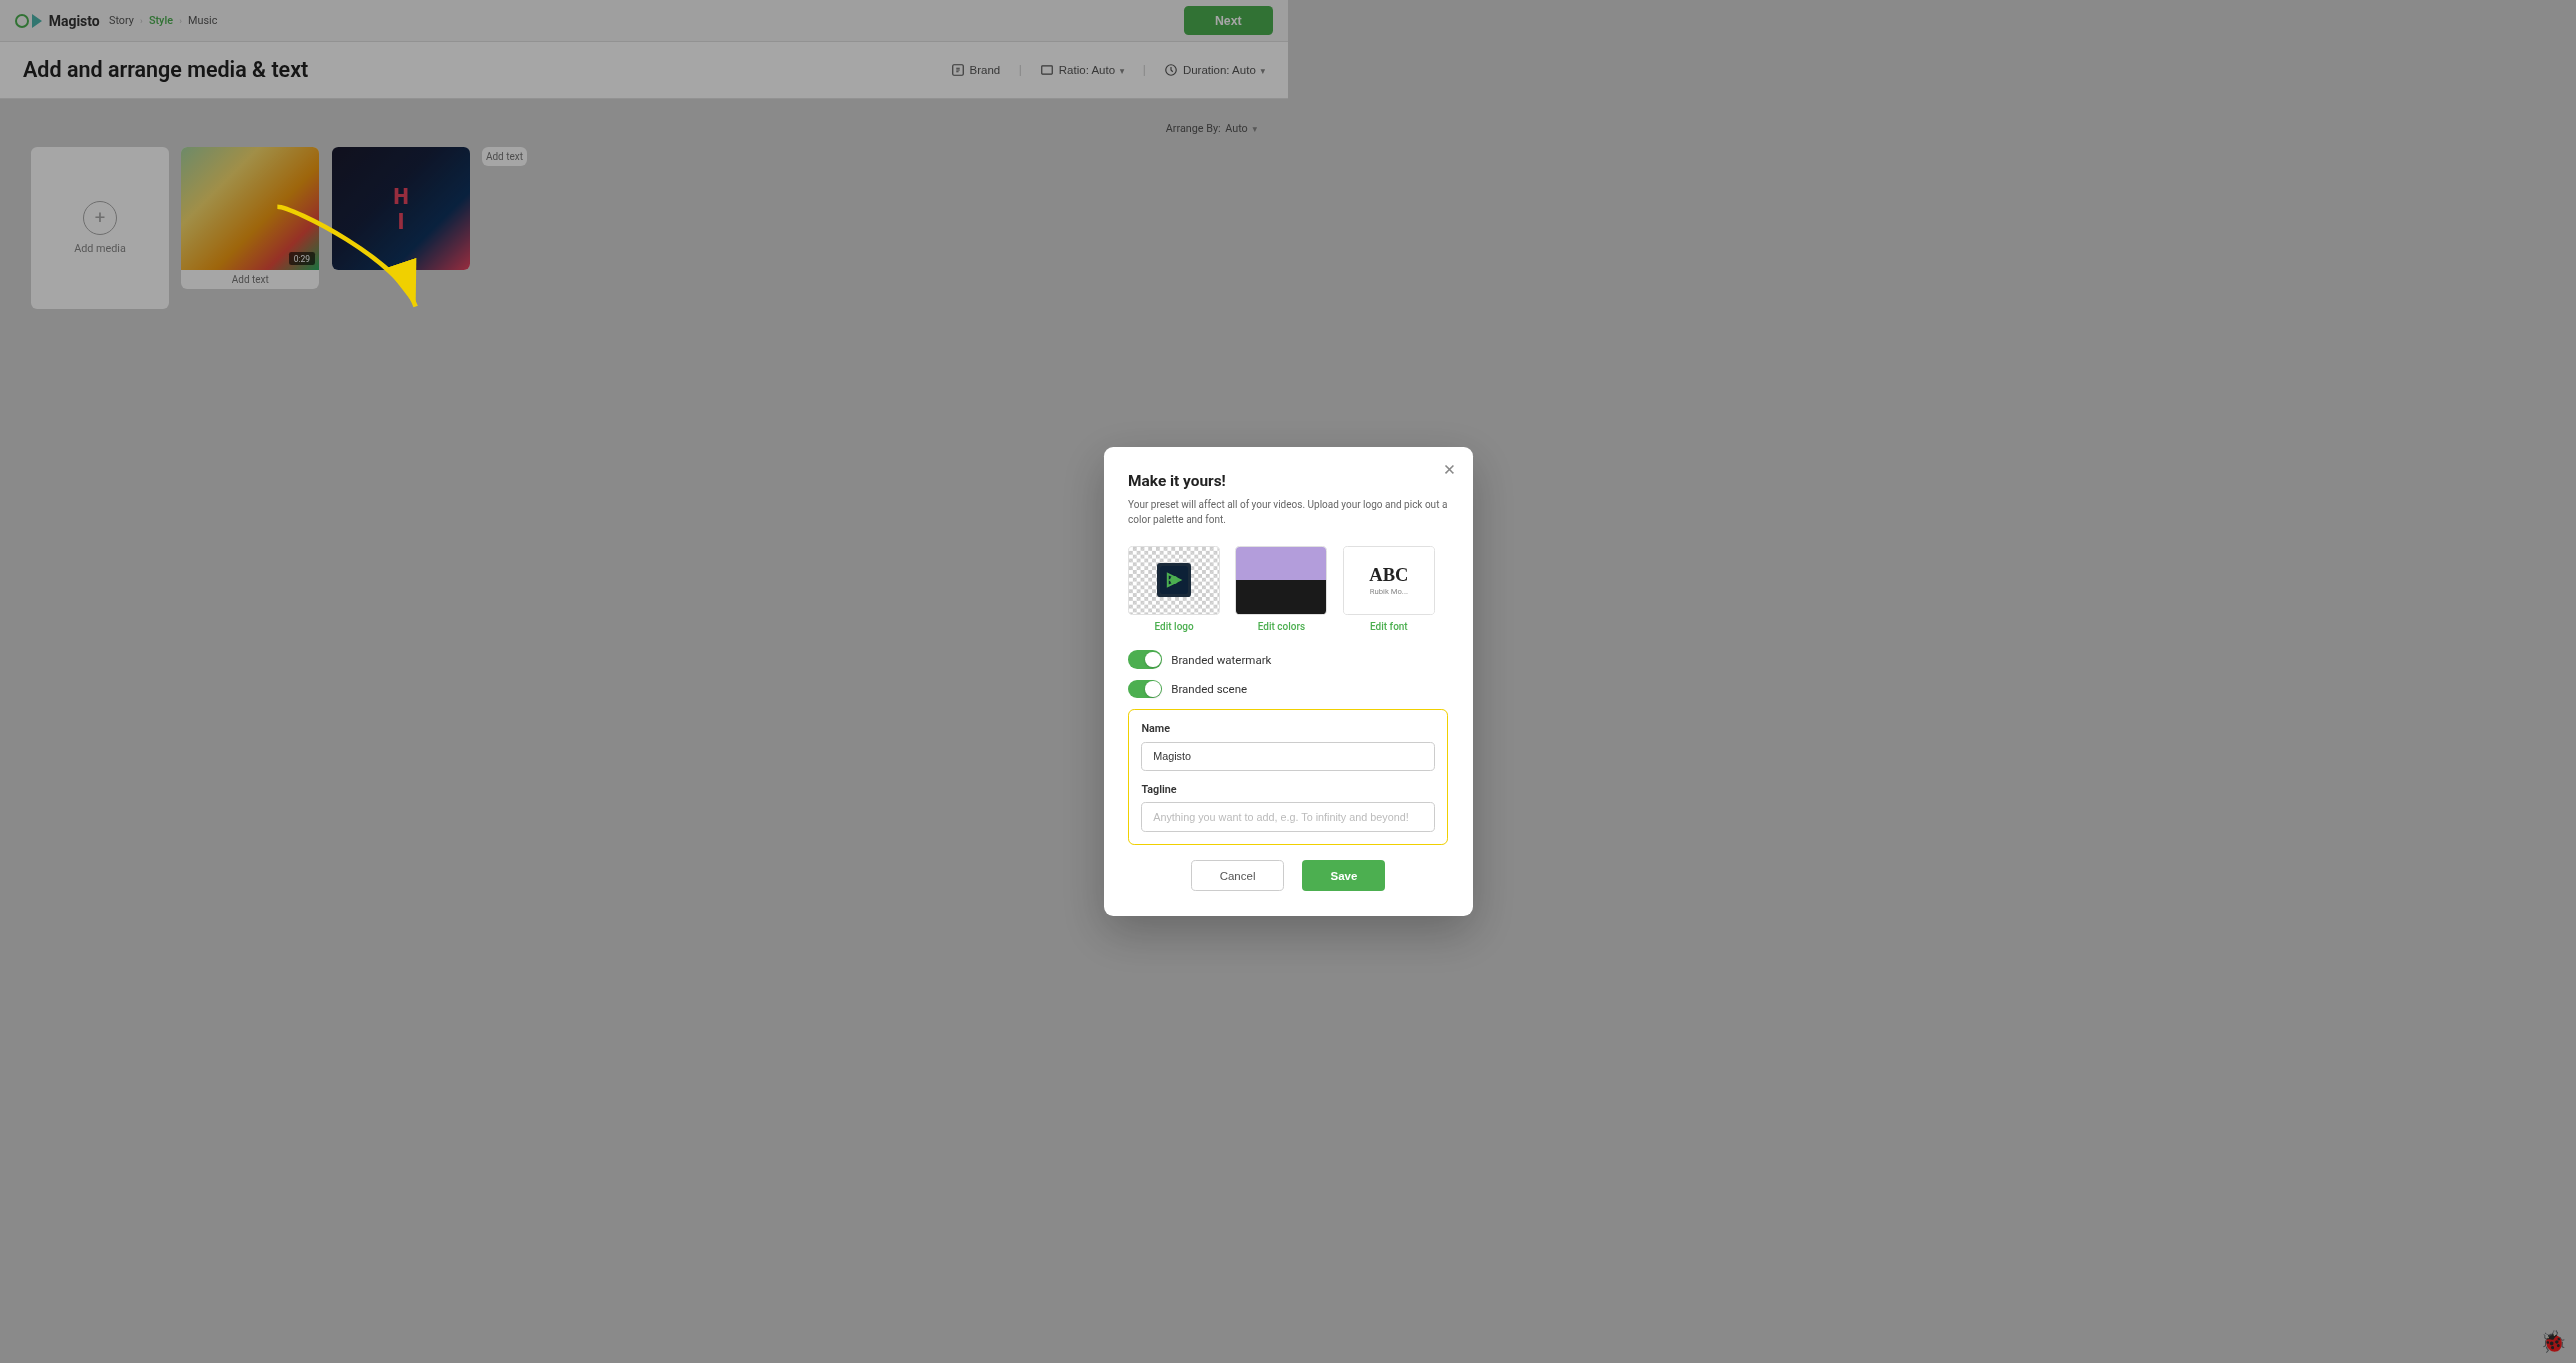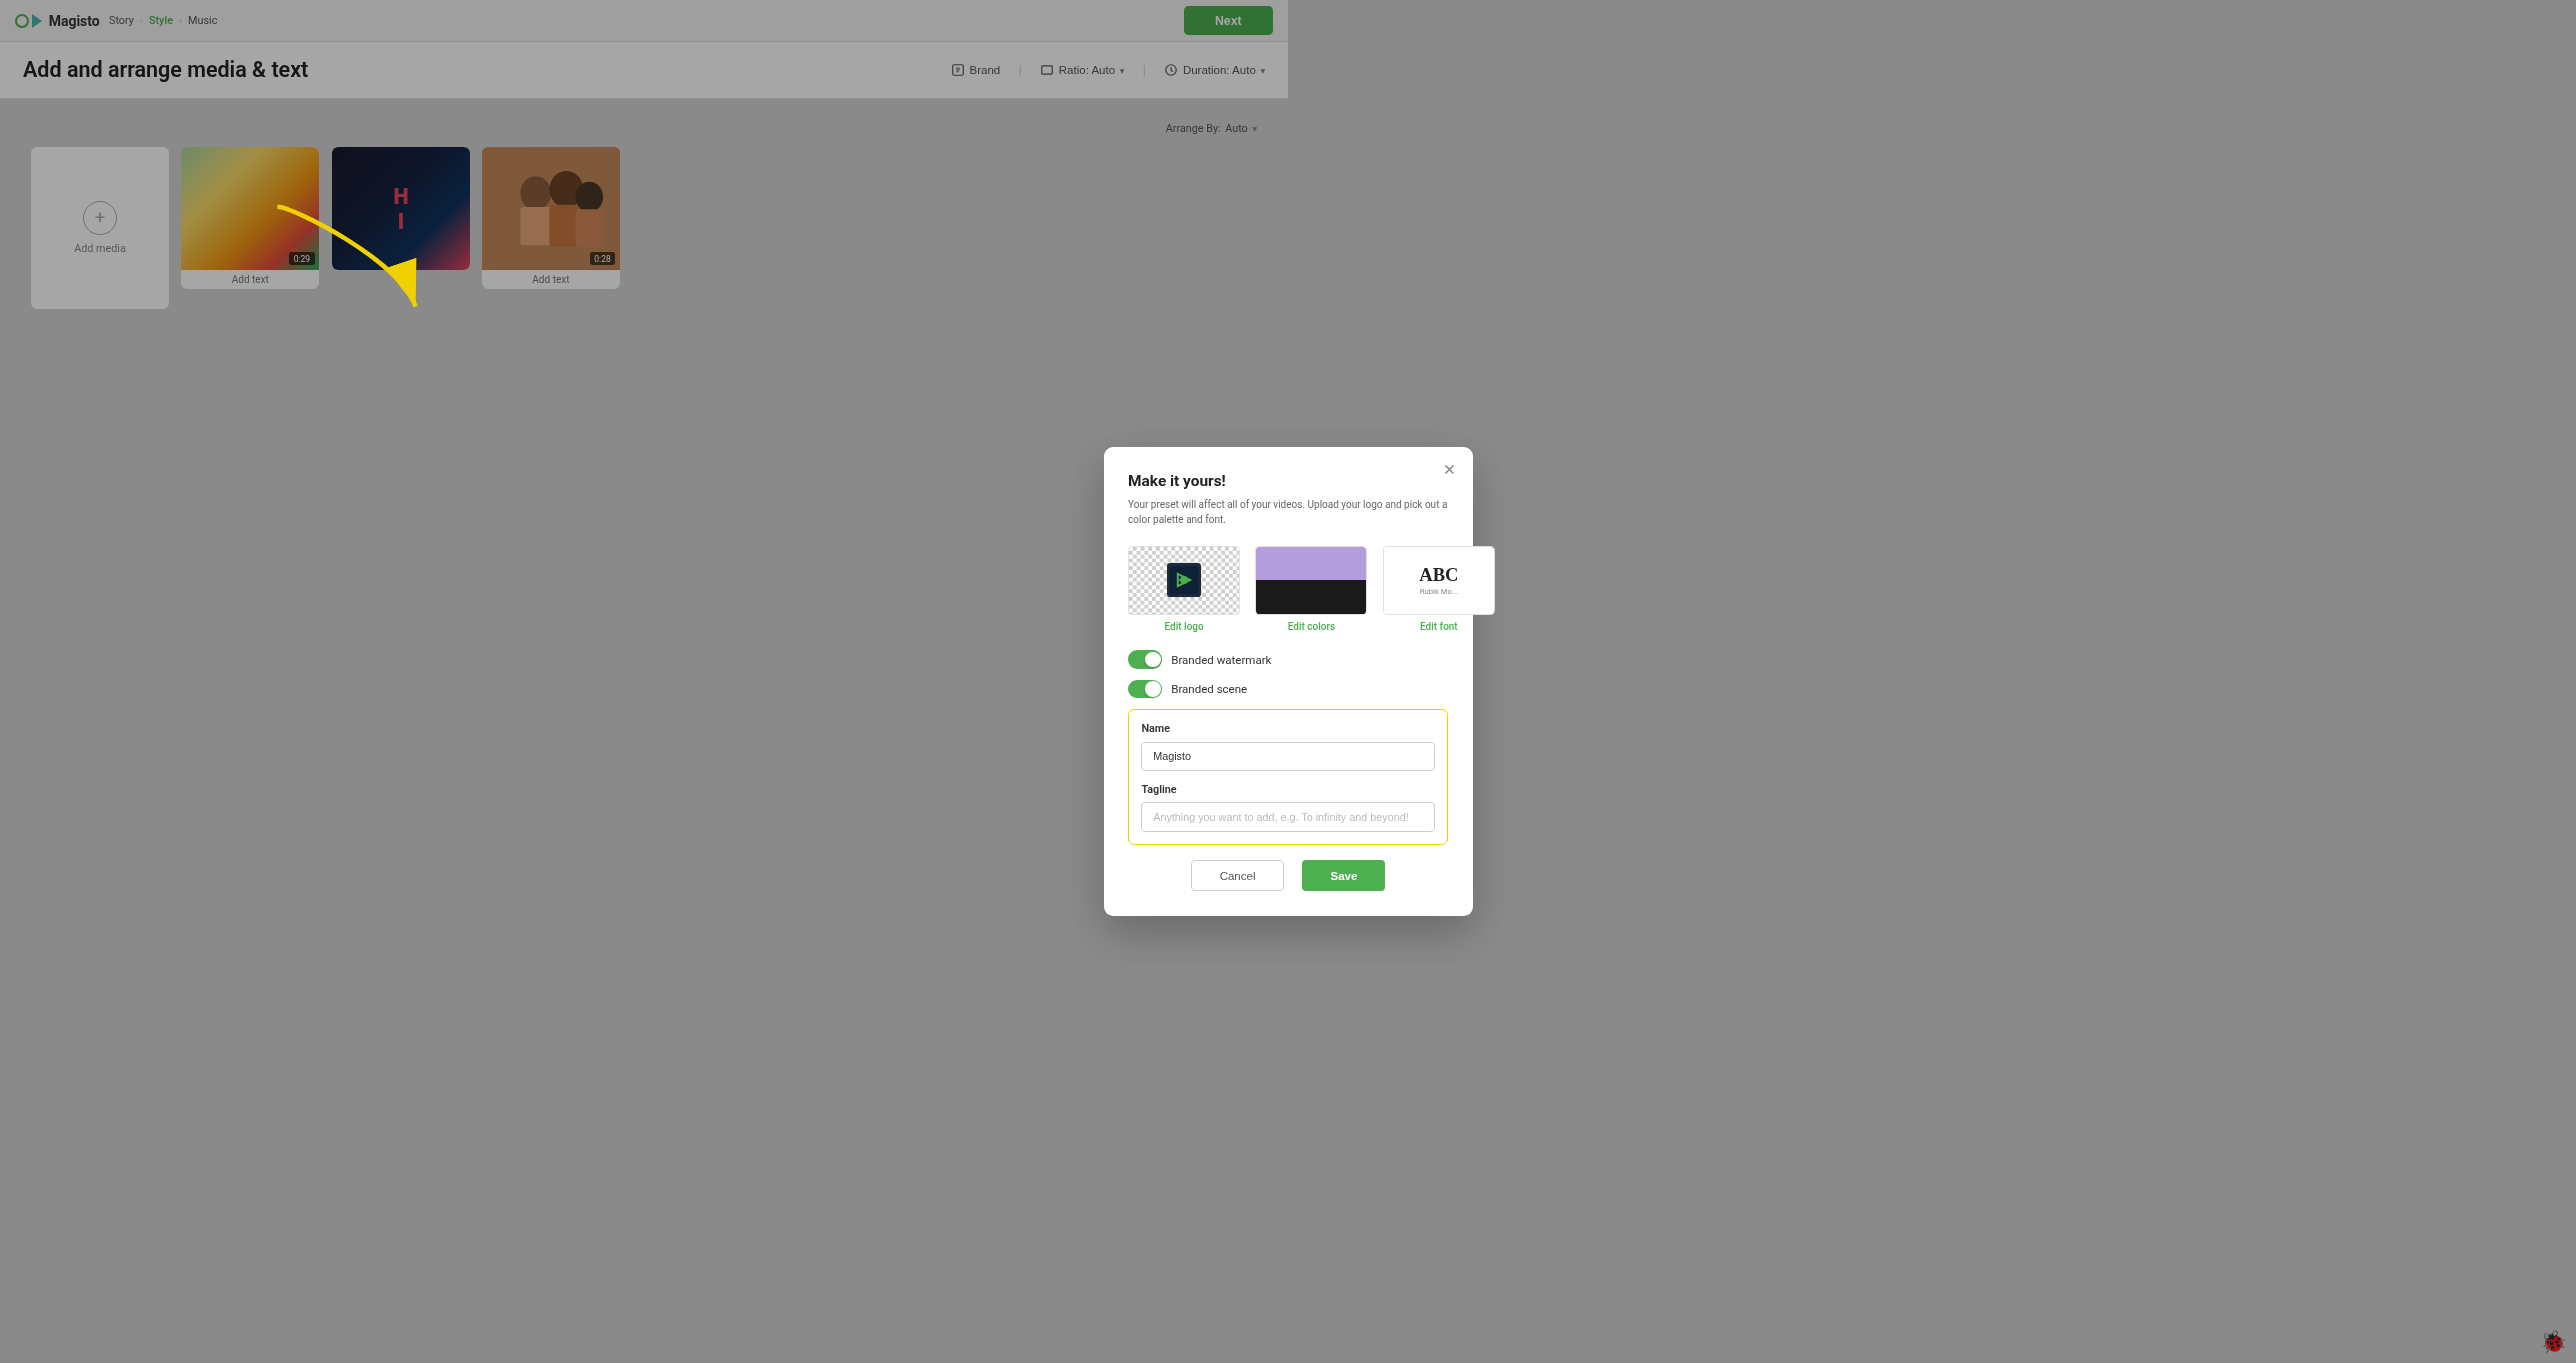--- a/index.html
+++ b/index.html
@@ -231,21 +231,21 @@
       margin-bottom: 18.5px;
     }
     .edit-option {
       display: flex;
       flex-direction: column;
       align-items: center;
       gap: 6.2px;
       cursor: pointer;
     }
     .edit-option-preview {
-      width: 112px; height: 69px;
+      width: 92px; height: 69px;
       border-radius: 4.6px;
       overflow: hidden;
       border: 0.8px solid #e0e0e0;
     }
     .logo-preview-inner {
       width: 34px; height: 34px;
       background: #1a2a3a;
       border-radius: 3.1px;
       display: flex;
       align-items: center;
@@ -488,35 +488,20 @@
 
     <div class="media-card">
       <div class="thumb-container">
         <div class="thumb-dark">
           <span style="color:#e94560; font-size:21.5px; font-weight:900; letter-spacing:-0.8px;">H<br>I</span>
         </div>
       </div>
     </div>
 
     <div class="media-card">
-      <div class="thumb-container">
-        <div class="thumb-family" style="display:flex; align-items:center; justify-content:center;">
-
-          <svg width="138" height="123" viewBox="0 0 180 160">
-            <rect width="180" height="160" fill="#c4895a"></rect>
-            <ellipse cx="70" cy="60" rx="20" ry="22" fill="#8a5c3c"></ellipse>
-            <rect x="50" y="78" width="40" height="50" rx="4" fill="#e8a87c"></rect>
-            <ellipse cx="110" cy="55" rx="22" ry="24" fill="#6b4226"></ellipse>
-            <rect x="88" y="75" width="44" height="55" rx="4" fill="#c87941"></rect>
-            <ellipse cx="140" cy="65" rx="18" ry="20" fill="#4a3728"></ellipse>
-            <rect x="122" y="81" width="36" height="49" rx="4" fill="#d4875a"></rect>
-          </svg>
-        </div>
-        <span class="thumb-badge">0:28</span>
-      </div>
       <div class="media-label">Add text</div>
     </div>
   </div>
 
   <svg class="arrow-annotation" width="169" height="123" viewBox="0 0 220 160">
     <defs>
       <marker id="arrowhead" markerWidth="10" markerHeight="7" refX="10" refY="3.5" orient="auto">
         <polygon points="0 0, 10 3.5, 0 7" fill="#f0d000"></polygon>
       </marker>
     </defs>

